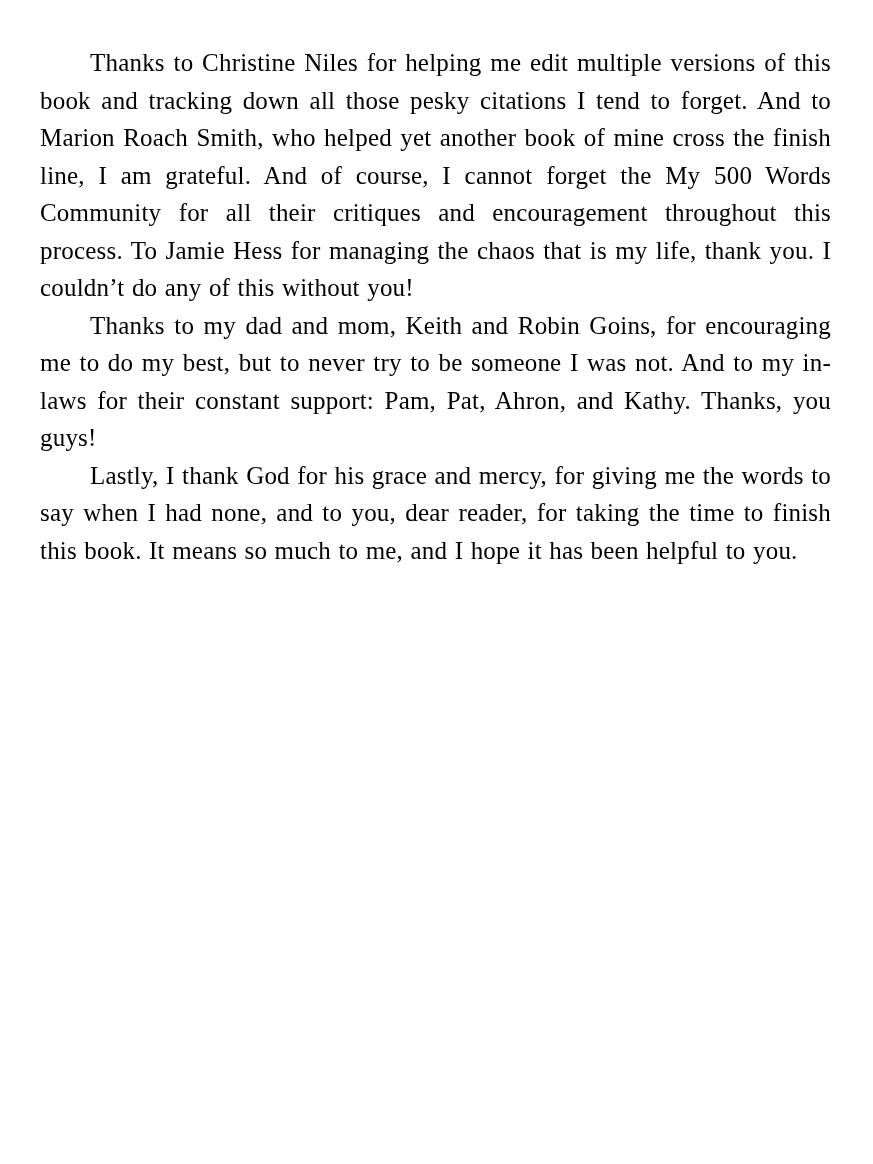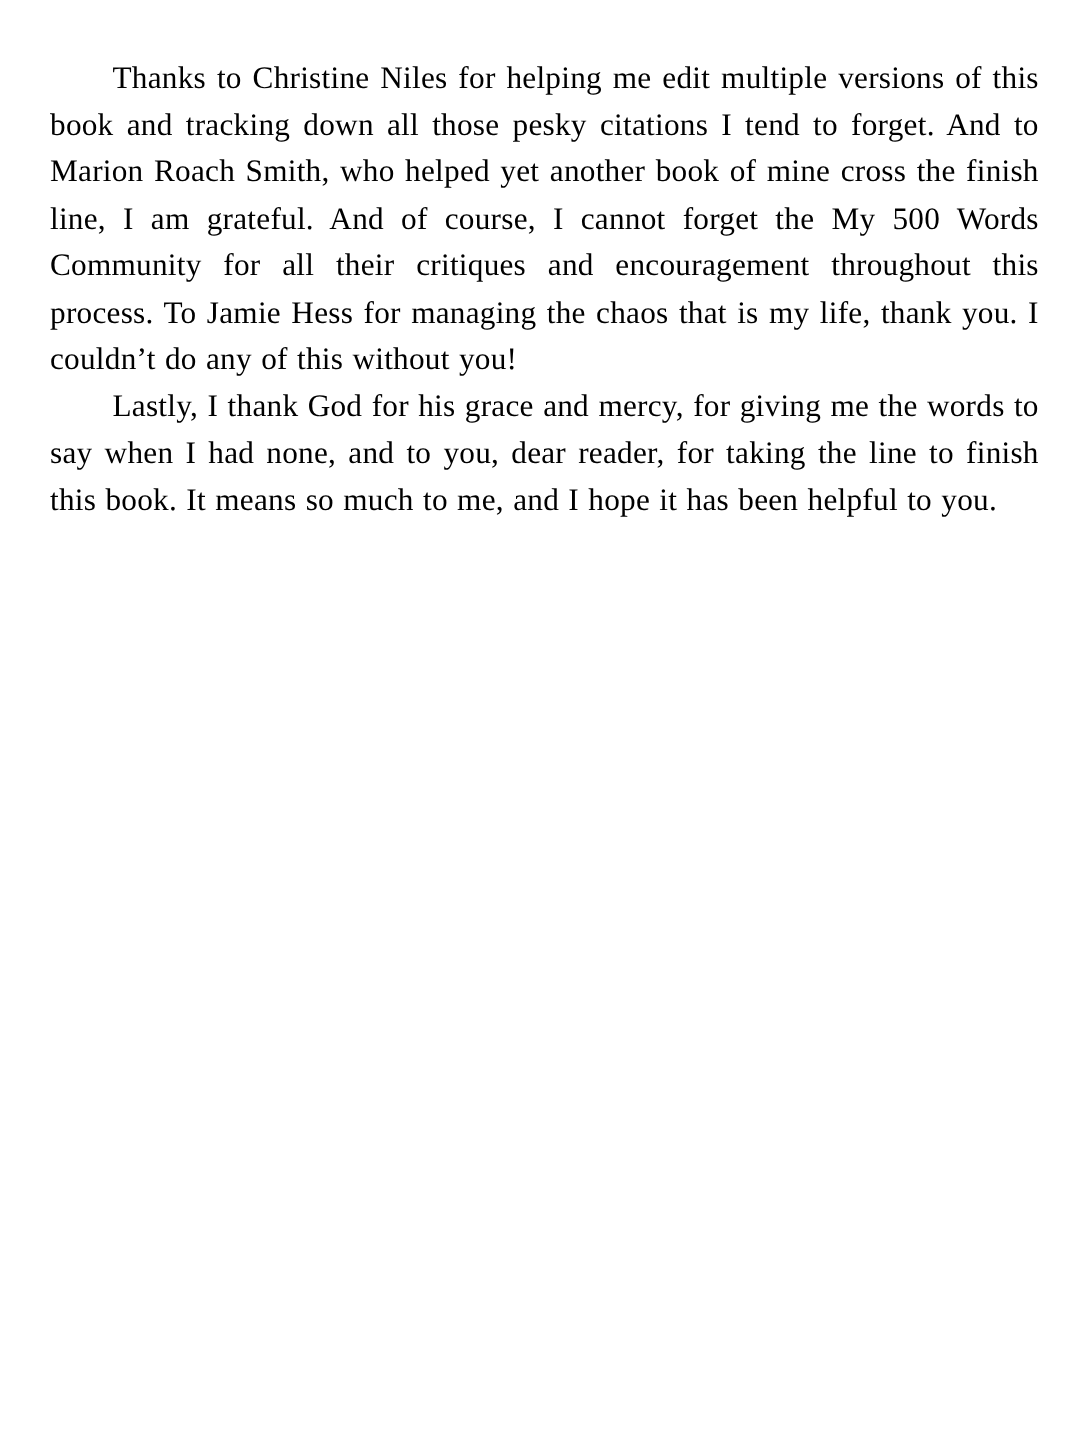--- a/index.html
+++ b/index.html
@@ -26,14 +26,15 @@
     text-indent: 50px;
     letter-spacing: 0.2px;
     word-spacing: 1px;
   }
 </style>
 </head>
 <body>
 
 <div class="page">
   <p>Thanks to Christine Niles for helping me edit multiple versions of this book and tracking down all those pesky citations I tend to forget. And to Marion Roach Smith, who helped yet another book of mine cross the finish line, I am grateful. And of course, I cannot forget the My 500 Words Community for all their critiques and encouragement throughout this process. To Jamie Hess for managing the chaos that is my life, thank you. I couldn’t do any of this without you!</p>
-  <p>Lastly, I thank God for his grace and mercy, for giving me the words to say when I had none, and to you, dear reader, for taking the line to finish this book. It means so much to me, and I hope it has been helpful to you.</p>
+  <p>Thanks to my dad and mom, Keith and Robin Goins, for encouraging me to do my best, but to never try to be someone I was not. And to my in-laws for their constant support: Pam, Pat, Ahron, and Kathy. Thanks, you guys!</p>
+  <p>Lastly, I thank God for his grace and mercy, for giving me the words to say when I had none, and to you, dear reader, for taking the time to finish this book. It means so much to me, and I hope it has been helpful to you.</p>
 </div>
 
 </body></html>

